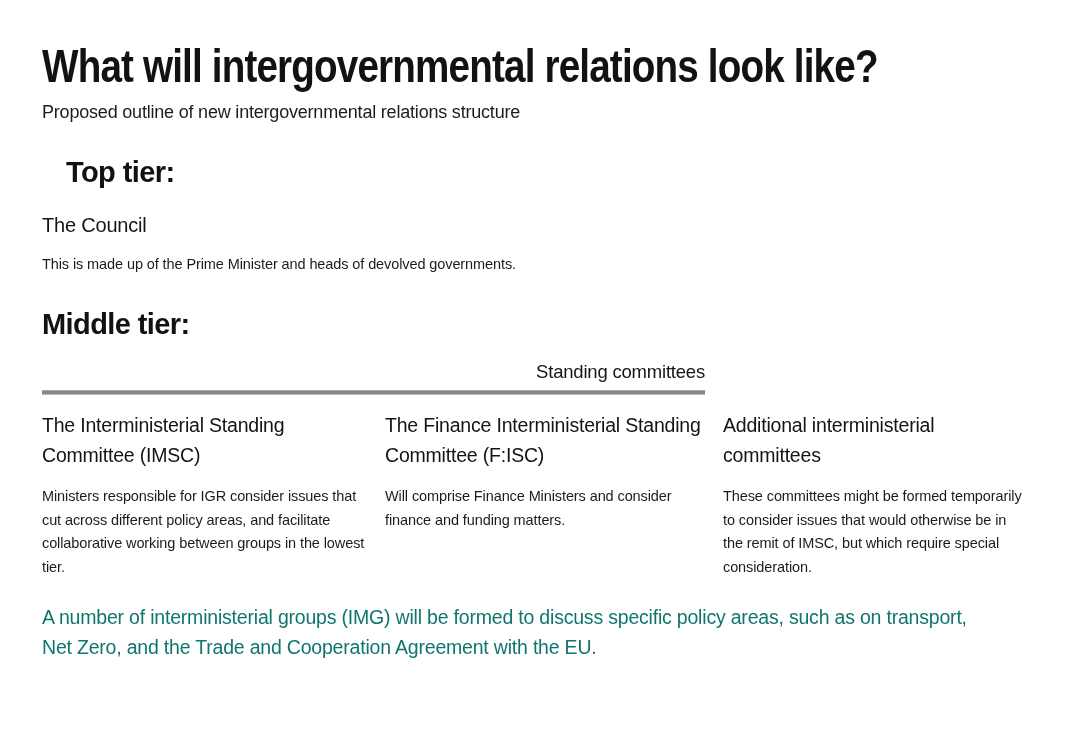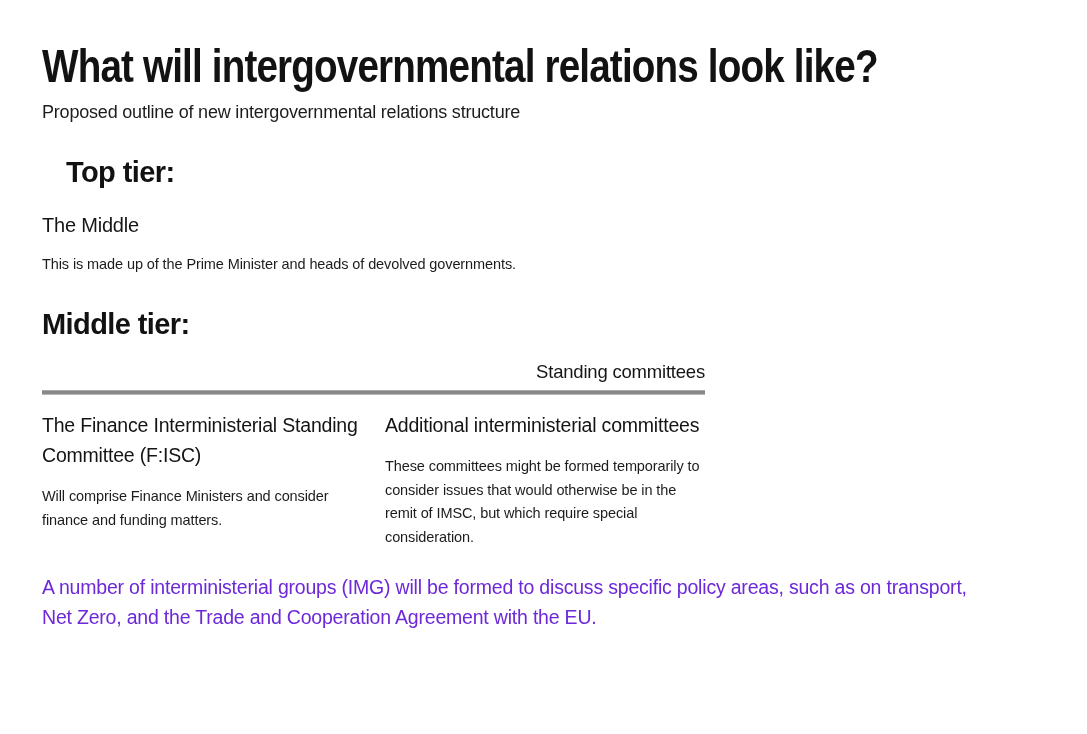--- a/index.html
+++ b/index.html
@@ -100,48 +100,52 @@
     line-height: 23.5px;
     color: #1c1c1c;
   }
 
   .lowest-desc {
     margin-top: 23px;
     font-size: 19.5px;
     letter-spacing: -0.2px;
     line-height: 30px;
     max-width: 950px;
-    color: #6d28d9;
+    color: #0f766e;
   }
 </style>
 </head>
 <body>
 
 <div class="page">
 
   <h1 class="page-title">What will intergovernmental relations look like?</h1>
 
   <p class="page-subtitle">Proposed outline of new intergovernmental relations structure</p>
 
   <section>
     <h2 class="tier-heading top">Top tier:</h2>
-    <p class="council-name">The Middle</p>
+    <p class="council-name">The Council</p>
     <p class="small-text">This is made up of the Prime Minister and heads of devolved governments.</p>
   </section>
 
   <section>
     <h2 class="tier-heading middle">Middle tier:</h2>
 
     <div class="standing-group">
       <div class="standing-label">Standing committees</div>
       <div class="standing-rule"></div>
     </div>
 
     <div class="committee-columns">
 
+      <div class="committee">
+        <h3 class="committee-title">The Interministerial Standing Committee (IMSC)</h3>
+        <p class="committee-desc">Ministers responsible for IGR consider issues that cut across different policy areas, and facilitate collaborative working between groups in the lowest tier.</p>
+      </div>
 
       <div class="committee">
         <h3 class="committee-title">The Finance Interministerial Standing Committee (F:ISC)</h3>
         <p class="committee-desc">Will comprise Finance Ministers and consider finance and funding matters.</p>
       </div>
 
       <div class="committee">
         <h3 class="committee-title">Additional interministerial committees</h3>
         <p class="committee-desc">These committees might be formed temporarily to consider issues that would otherwise be in the remit of IMSC, but which require special consideration.</p>
       </div>

